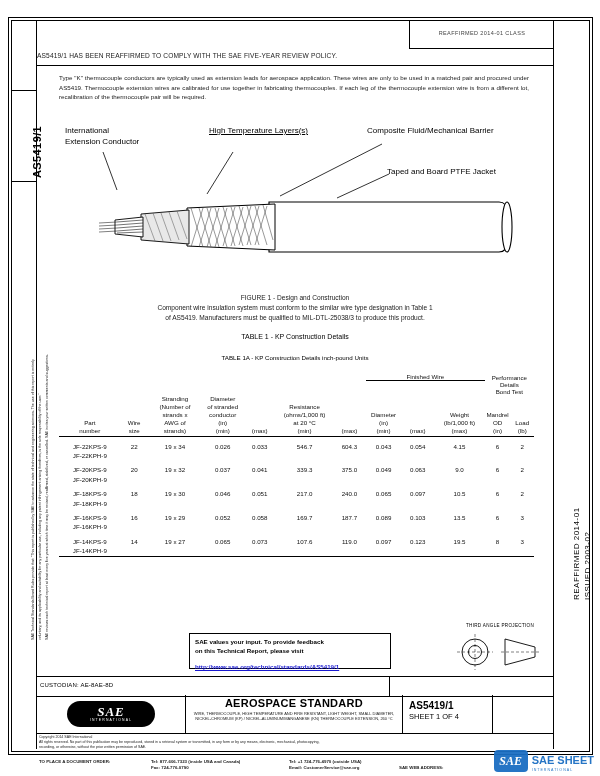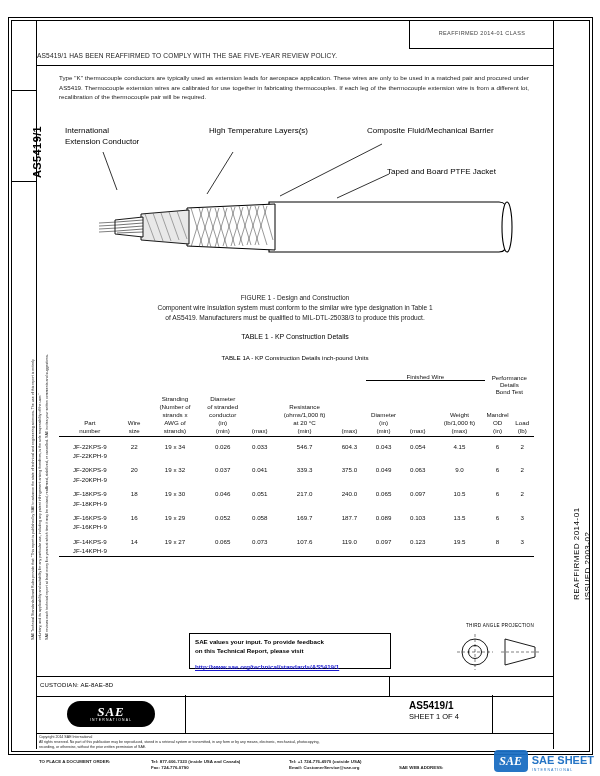--- a/index.html
+++ b/index.html
@@ -33,21 +33,21 @@
   .rat-box{position:absolute;left:372px;top:0px;width:144px;height:27px;border-left:1px solid #000;border-bottom:1px solid #000;}
   .rat-box span{display:block;text-align:center;margin-top:9px;font-size:5.5px;color:#444;letter-spacing:.4px;}
   .rat-line{position:absolute;left:0;top:31px;font-size:6.6px;letter-spacing:.15px;color:#1a1a1a;}
 
   
   .para{position:absolute;left:22px;top:52px;width:470px;font-size:6.2px;line-height:9.5px;text-align:justify;color:#1a1a1a;}
 
   
   .lbl{position:absolute;font-size:8px;color:#000;line-height:11px;white-space:pre-line;}
   .l-tc{left:28px;top:104px;}
-  .l-ht{left:172px;top:104px;}
+  .l-ht{left:172px;top:104px;text-decoration:underline;}
   .l-cf{left:330px;top:104px;text-align:center;}
   .l-pt{left:350px;top:145px;}
 
   
   .diagram{position:absolute;left:0;top:95px;width:516px;height:190px;}
 
   
   .figcap{position:absolute;left:0;top:272px;width:516px;text-align:center;font-size:6.6px;line-height:10px;color:#1a1a1a;}
 
   
@@ -385,20 +385,24 @@
       <div class="cust-div"></div>
     </div>
 
     <div class="tblk">
       <div class="tb-logo">
         <div class="sae-logo">
           <b>SAE</b>
           <i>INTERNATIONAL</i>
         </div>
       </div>
+      <div class="tb-mid">
+        <h1>AEROSPACE STANDARD</h1>
+        <p>WIRE, THERMOCOUPLE, HIGH TEMPERATURE AND FIRE RESISTANT, LIGHT WEIGHT, SMALL DIAMETER, NICKEL-CHROMIUM (KP) / NICKEL-ALUMINUM/MANGANESE (KN) THERMOCOUPLE EXTENSION, 260 °C</p>
+      </div>
       <div class="tb-right">
         <div class="num">AS5419/1</div>
         <div class="sh">SHEET 1 OF 4</div>
       </div>
       <div class="tb-far"></div>
     </div>
 
     <div class="foot">
       <div class="c1">Copyright 2014 SAE International</div>
       <div class="c1">All rights reserved. No part of this publication may be reproduced, stored in a retrieval system or transmitted, in any form or by any means, electronic, mechanical, photocopying,</div>

